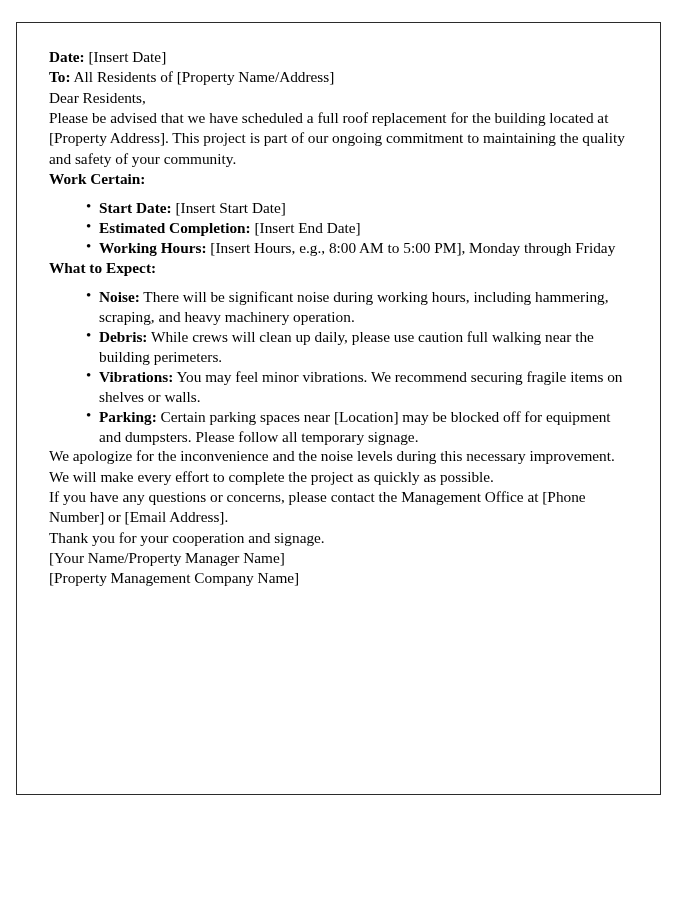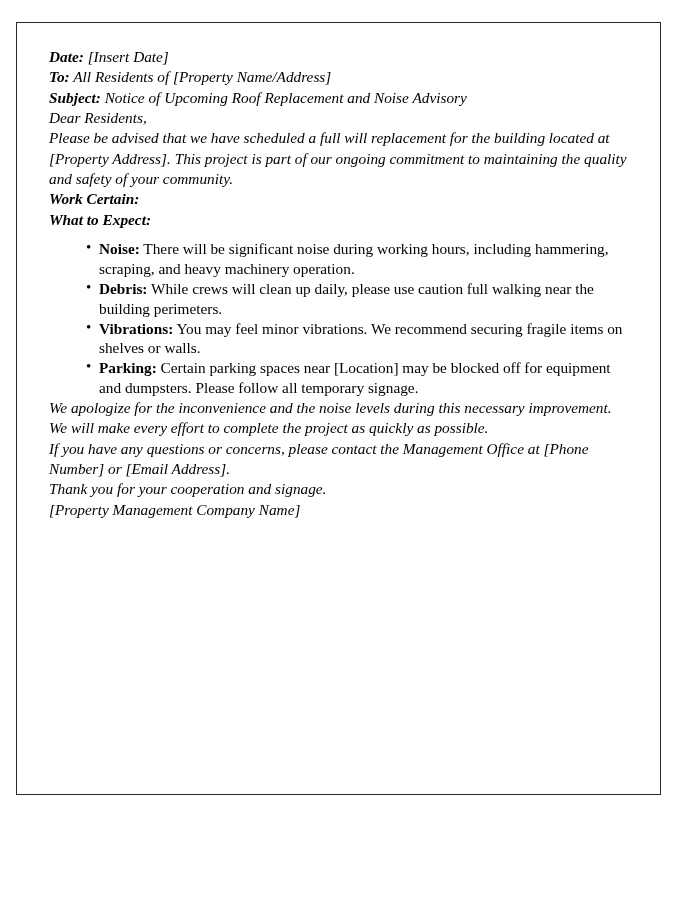--- a/index.html
+++ b/index.html
@@ -33,21 +33,20 @@
     left: 32px;
     top: 24px;
     width: 578px;
     font-size: 15.3px;
     line-height: 1.33;
   }
 
   p.block {
     margin: 0 0 0 0;
     padding: 0;
-    font-style: italic;
   }
 
   
   .gap-line   { margin-top: 16px; }
   .gap-para   { margin-top: 17px; }
   .gap-tight  { margin-top: 3px; }
 
   b, strong, .b {
     font-weight: bold;
   }
@@ -77,42 +76,47 @@
 </head>
 <body>
 
 <div id="document-page">
   <div id="document-body">
 
     <p class="block"><b>Date:</b><span> [Insert Date]</span></p>
 
     <p class="block gap-line"><b>To:</b><span> All Residents of [Property Name/Address]</span></p>
 
-    <p class="block gap-line"><b>Subject:</b><span> Notice of Upcoming Roof Replacement and Noise Advisory</span></p>
 
     <p class="block gap-line">Dear Residents,</p>
 
-    <p class="block gap-para">Please be advised that we have scheduled a full will replacement for the building located at [Property Address]. This project is part of our ongoing commitment to maintaining the quality and safety of your community.</p>
+    <p class="block gap-para">Please be advised that we have scheduled a full roof replacement for the building located at [Property Address]. This project is part of our ongoing commitment to maintaining the quality and safety of your community.</p>
 
     <p class="block gap-para"><b>Work Certain:</b></p>
 
+    <ul class="bullets">
+      <li><b>Start Date:</b><span> [Insert Start Date]</span></li>
+      <li><b>Estimated Completion:</b><span> [Insert End Date]</span></li>
+      <li><b>Working Hours:</b><span> [Insert Hours, e.g., 8:00 AM to 5:00 PM], Monday through Friday</span></li>
+    </ul>
 
     <p class="block gap-para"><b>What to Expect:</b></p>
 
     <ul class="bullets">
       <li><b>Noise:</b><span> There will be significant noise during working hours, including hammering, scraping, and heavy machinery operation.</span></li>
       <li><b>Debris:</b><span> While crews will clean up daily, please use caution full walking near the building perimeters.</span></li>
       <li><b>Vibrations:</b><span> You may feel minor vibrations. We recommend securing fragile items on shelves or walls.</span></li>
       <li><b>Parking:</b><span> Certain parking spaces near [Location] may be blocked off for equipment and dumpsters. Please follow all temporary signage.</span></li>
     </ul>
 
     <p class="block gap-para">We apologize for the inconvenience and the noise levels during this necessary improvement. We will make every effort to complete the project as quickly as possible.</p>
 
     <p class="block gap-para">If you have any questions or concerns, please contact the Management Office at [Phone Number] or [Email Address].</p>
 
     <p class="block gap-para">Thank you for your cooperation and signage.</p>
 
 
+    <p class="block gap-para sig-line">[Your Name/Property Manager Name]</p>
 
     <p class="block gap-tight sig-line">[Property Management Company Name]</p>
 
   </div>
 </div>
 
 </body></html>

